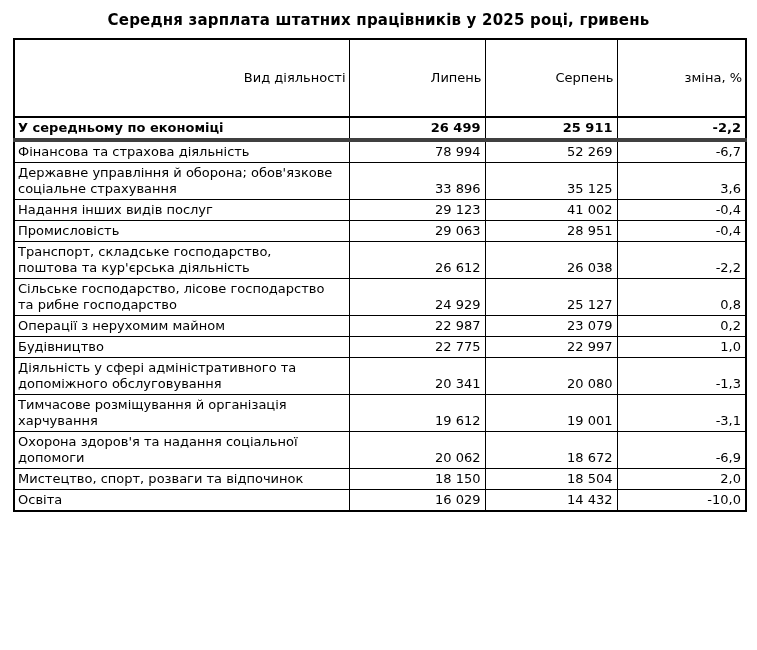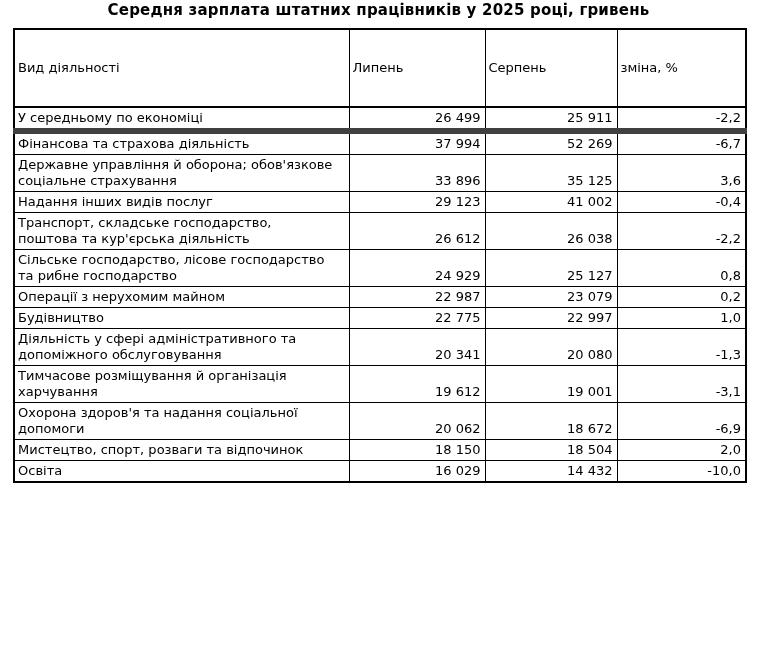--- a/index.html
+++ b/index.html
@@ -8,21 +8,21 @@
     background: #ffffff;
     width: 757px;
     height: 650px;
     font-family: "DejaVu Sans", "Liberation Sans", sans-serif;
     color: #000000;
   }
   .page {
     width: 757px;
     height: 573px;
     box-sizing: border-box;
-    padding-top: 1px;
+    padding-top: 11px;
   }
   .title {
     text-align: center;
     font-size: 15px;
     font-weight: bold;
     margin: 0 0 9px 0;
     letter-spacing: 0.2px;
   }
   table.salary {
     border-collapse: collapse;
@@ -37,38 +37,38 @@
   col.c-change   { width: 129px; }
   td {
     border: 1px solid #000;
     font-size: 13px;
     line-height: 16px;
     padding: 2px 3px;
     overflow: hidden;
   }
   thead td {
     height: 72px;
-    text-align: left;
+    text-align: right;
     vertical-align: middle;
   }
   td.label {
     text-align: left;
     vertical-align: middle;
     padding-right: 16px;
   }
   td.num {
     text-align: right;
     vertical-align: bottom;
     padding-right: 4px;
     margin-left: 16px;
   }
   tr.emph td {
-    font-weight: normal;
+    font-weight: bold;
     border-top: 2px solid #000;
-    border-bottom: 6px solid #404040;
+    border-bottom: 4px solid #404040;
   }
   tbody tr:nth-child(16) td { height: 40px; }
 </style>
 </head>
 <body>
 
 <div class="page">
   <div class="title">Середня зарплата штатних працівників у 2025 році, гривень</div>
 
   <table class="salary">
@@ -88,34 +88,40 @@
     </thead>
     <tbody>
         <tr class="emph">
     <td class="label">У середньому по економіці</td>
     <td class="num">26 499</td>
     <td class="num">25 911</td>
     <td class="num">-2,2</td>
   </tr>
         <tr>
     <td class="label">Фінансова та страхова діяльність</td>
-    <td class="num">37 994</td>
+    <td class="num">78 994</td>
     <td class="num">52 269</td>
     <td class="num">-6,7</td>
   </tr>
         <tr>
     <td class="label">Державне управління й оборона; обов'язкове соціальне страхування</td>
     <td class="num">33 896</td>
     <td class="num">35 125</td>
     <td class="num">3,6</td>
   </tr>
         <tr>
     <td class="label">Надання інших видів послуг</td>
     <td class="num">29 123</td>
     <td class="num">41 002</td>
+    <td class="num">-0,4</td>
+  </tr>
+        <tr>
+    <td class="label">Промисловість</td>
+    <td class="num">29 063</td>
+    <td class="num">28 951</td>
     <td class="num">-0,4</td>
   </tr>
         <tr>
     <td class="label">Транспорт, складське господарство, поштова та кур'єрська діяльність</td>
     <td class="num">26 612</td>
     <td class="num">26 038</td>
     <td class="num">-2,2</td>
   </tr>
         <tr>
     <td class="label">Сільське господарство, лісове господарство та рибне господарство</td>

